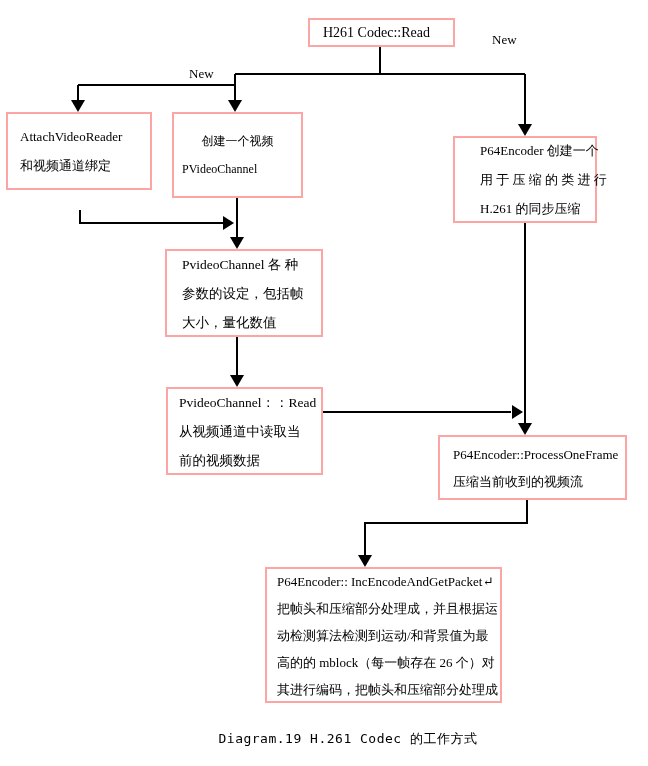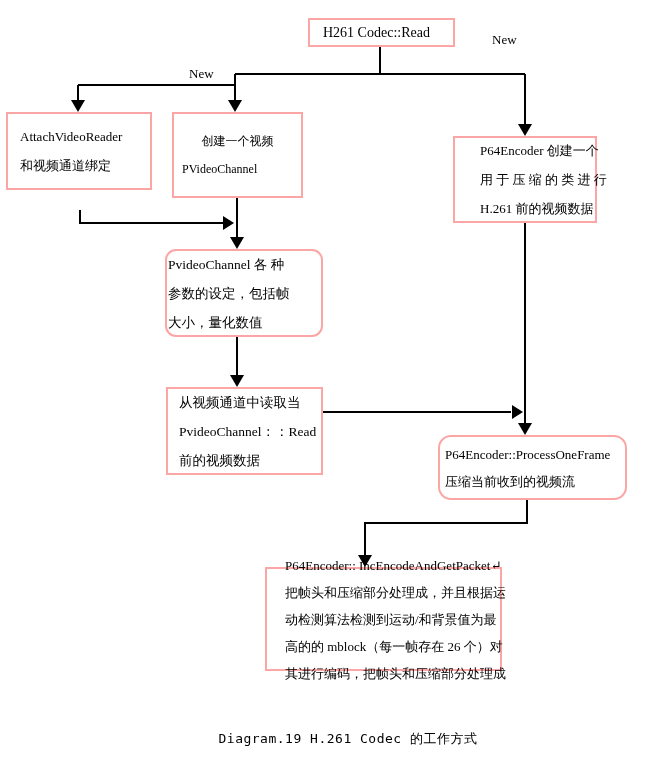--- a/index.html
+++ b/index.html
@@ -48,33 +48,33 @@
     left: 165px; top: 112px; width: 131px; height: 86px;
     padding: 0 8px; font-size: 12px; line-height: 28px; margin-left: 7px;
   }
   #box-create .ln:first-child { text-align: center; }
   #box-p64create {
     left: 453px; top: 136px; width: 144px; height: 87px;
     padding-left: 25px; font-size: 13px; line-height: 29px;
   }
   #box-params {
     left: 165px; top: 249px; width: 158px; height: 88px;
-    padding-left: 1px; font-size: 13.5px; line-height: 29px; border-radius: 11px;
+    padding-left: 15px; font-size: 13.5px; line-height: 29px;
   }
   #box-read {
     left: 166px; top: 387px; width: 157px; height: 88px;
     padding-left: 11px; font-size: 13.5px; line-height: 29px;
   }
   #box-process {
     left: 438px; top: 435px; width: 189px; height: 65px;
-    padding-left: 5px; font-size: 13px; line-height: 27px; border-radius: 13px;
+    padding-left: 13px; font-size: 13px; line-height: 27px;
   }
   #box-inc {
-    left: 265px; top: 567px; width: 237px; height: 104px;
-    padding-left: 18px; font-size: 13px; line-height: 27px;
+    left: 265px; top: 567px; width: 237px; height: 136px;
+    padding-left: 10px; font-size: 13px; line-height: 27px;
   }
   .new-label {
     position: absolute;
     font-size: 13px;
     font-family: "Liberation Serif", "DejaVu Serif", serif;
   }
   #new-left  { left: 189px; top: 66px; }
   #new-right { left: 492px; top: 32px; }
   #caption {
     position: absolute;
@@ -144,32 +144,32 @@
   </div>
 
   <div class="box" id="box-create">
     <div class="ln">创建一个视频</div>
     <div class="ln">PVideoChannel</div>
   </div>
 
   <div class="box" id="box-p64create">
     <div class="ln">P64Encoder 创建一个</div>
     <div class="ln">用 于 压 缩 的 类 进 行</div>
-    <div class="ln">H.261 前的视频数据</div>
+    <div class="ln">H.261 的同步压缩</div>
   </div>
 
   <div class="box" id="box-params">
     <div class="ln">PvideoChannel 各 种</div>
     <div class="ln">参数的设定，包括帧</div>
     <div class="ln">大小，量化数值</div>
   </div>
 
   <div class="box" id="box-read">
+    <div class="ln">PvideoChannel：：Read</div>
     <div class="ln">从视频通道中读取当</div>
-    <div class="ln">PvideoChannel：：Read</div>
     <div class="ln">前的视频数据</div>
   </div>
 
   <div class="box" id="box-process">
     <div class="ln">P64Encoder::ProcessOneFrame</div>
     <div class="ln">压缩当前收到的视频流</div>
   </div>
 
   <div class="box" id="box-inc">
     <div class="ln">P64Encoder:: IncEncodeAndGetPacket↵</div>

